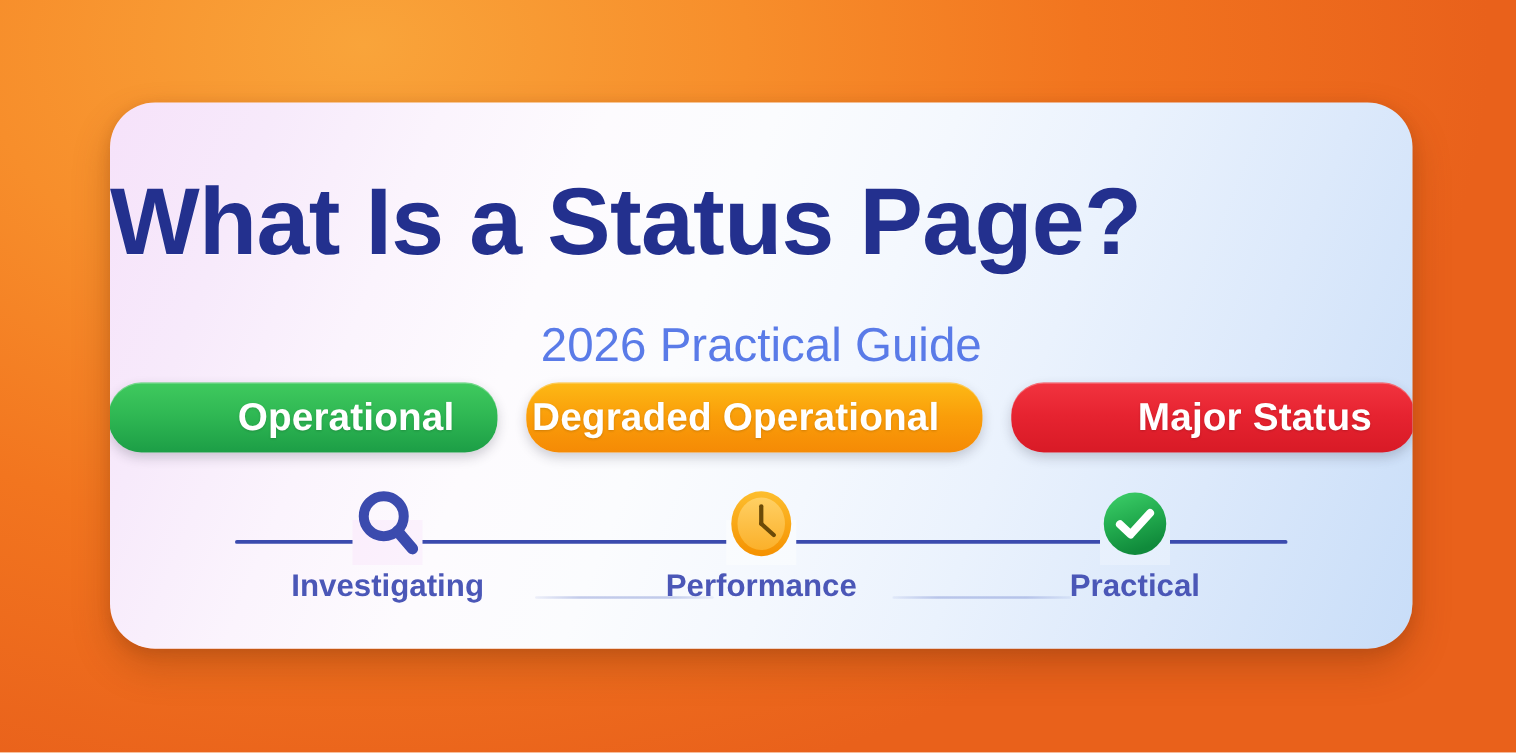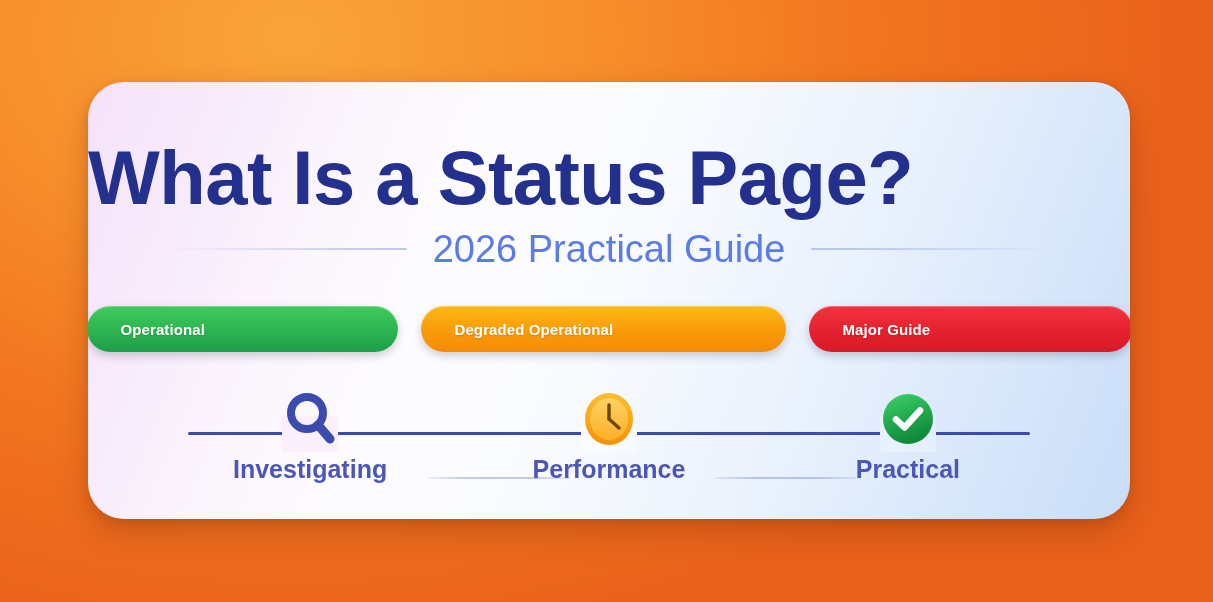--- a/index.html
+++ b/index.html
@@ -69,20 +69,21 @@
     position: absolute;
     left: 0;
     right: 0;
     top: 148px;
     display: flex;
     align-items: center;
     justify-content: center;
     gap: 26px;
     padding: 0 90px;
     box-sizing: border-box;
+    flex-direction: column;
   }
   .sub-rule {
     flex: 1 1 auto;
     height: 2px;
     max-width: 230px;
     border-radius: 2px;
   }
   .sub-rule.left {
     background: linear-gradient(90deg, rgba(100,125,215,0.02) 0%, rgba(100,125,215,0.34) 75%, rgba(100,125,215,0.40) 100%);
   }
@@ -102,28 +103,28 @@
     position: absolute;
     left: 0;
     right: 0;
     top: 224px;
     display: flex;
     justify-content: center;
     align-items: center;
     gap: 23px;
   }
   .badge {
-    height: 46px;
+    height: 56px;
     border-radius: 26px;
     display: flex;
     align-items: center;
-    justify-content: flex-start;
+    justify-content: flex-end;
     padding: 0 34px;
     color: #FFFFFF;
-    font-size: 15px;
+    font-size: 31px;
     font-weight: 700;
     white-space: nowrap;
     letter-spacing: 0.1px;
     box-shadow: 0 4px 9px rgba(40, 40, 60, 0.22), inset 0 1px 0 rgba(255,255,255,0.28);
     text-shadow: 0 1px 2px rgba(0,0,0,0.16);
   }
   .badge.operational {
     background: linear-gradient(180deg, #3FCA5E 0%, #2FB753 48%, #1C9E46 100%);
     min-width: 243px;
   }
@@ -217,21 +218,21 @@
     </div>
 
     <div class="badges">
       <div class="badge operational">
         <span>Operational</span>
       </div>
       <div class="badge degraded">
         <span>Degraded Operational</span>
       </div>
       <div class="badge outage">
-        <span>Major Guide</span>
+        <span>Major Status</span>
       </div>
     </div>
 
     <div id="timeline">
       <div class="tl-line"></div>
 
       <div class="label-rule" style="left:28.5%; width:17%;"></div>
       <div class="label-rule" style="left:62.5%; width:17%;"></div>
 
       <div class="tl-nodes">

